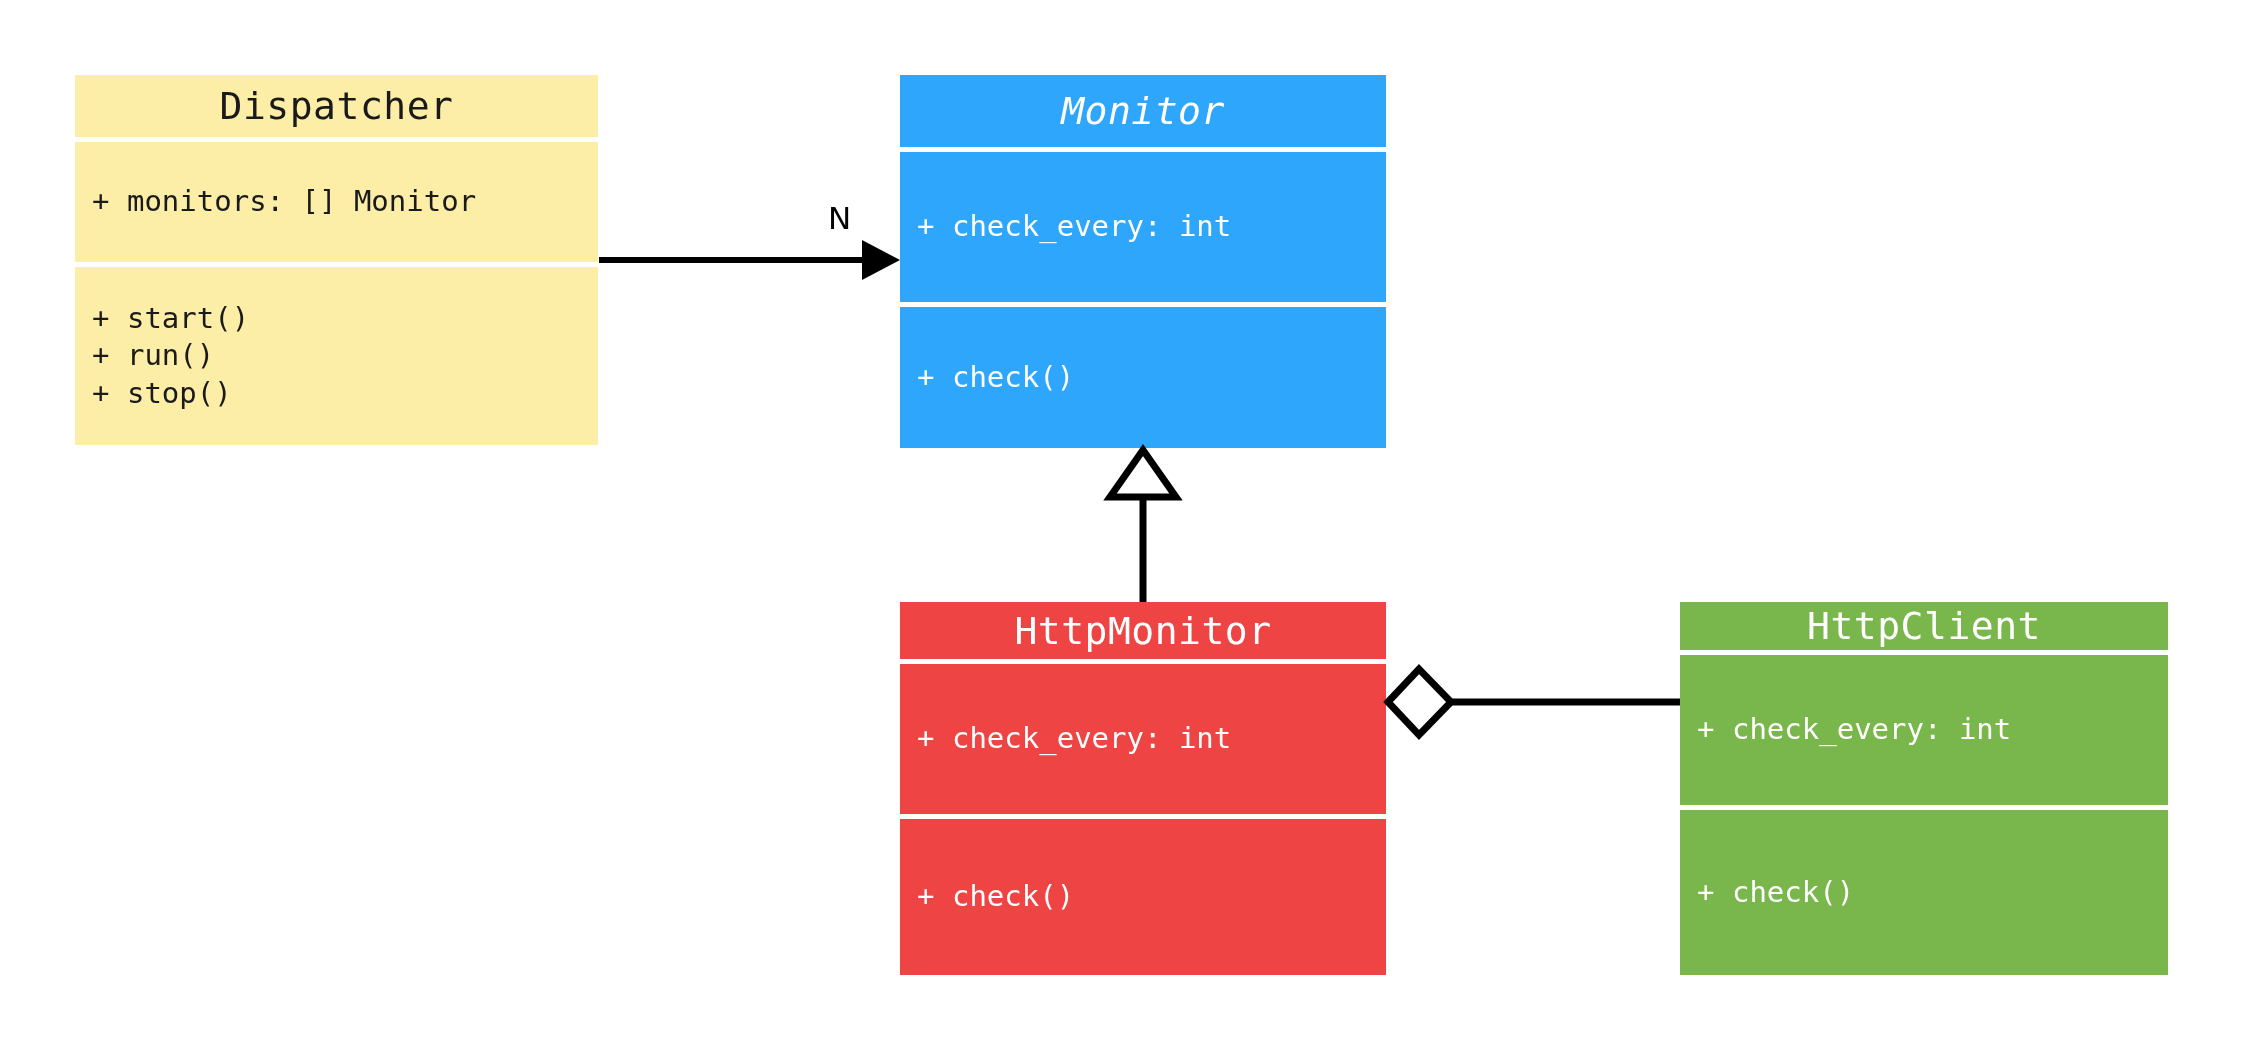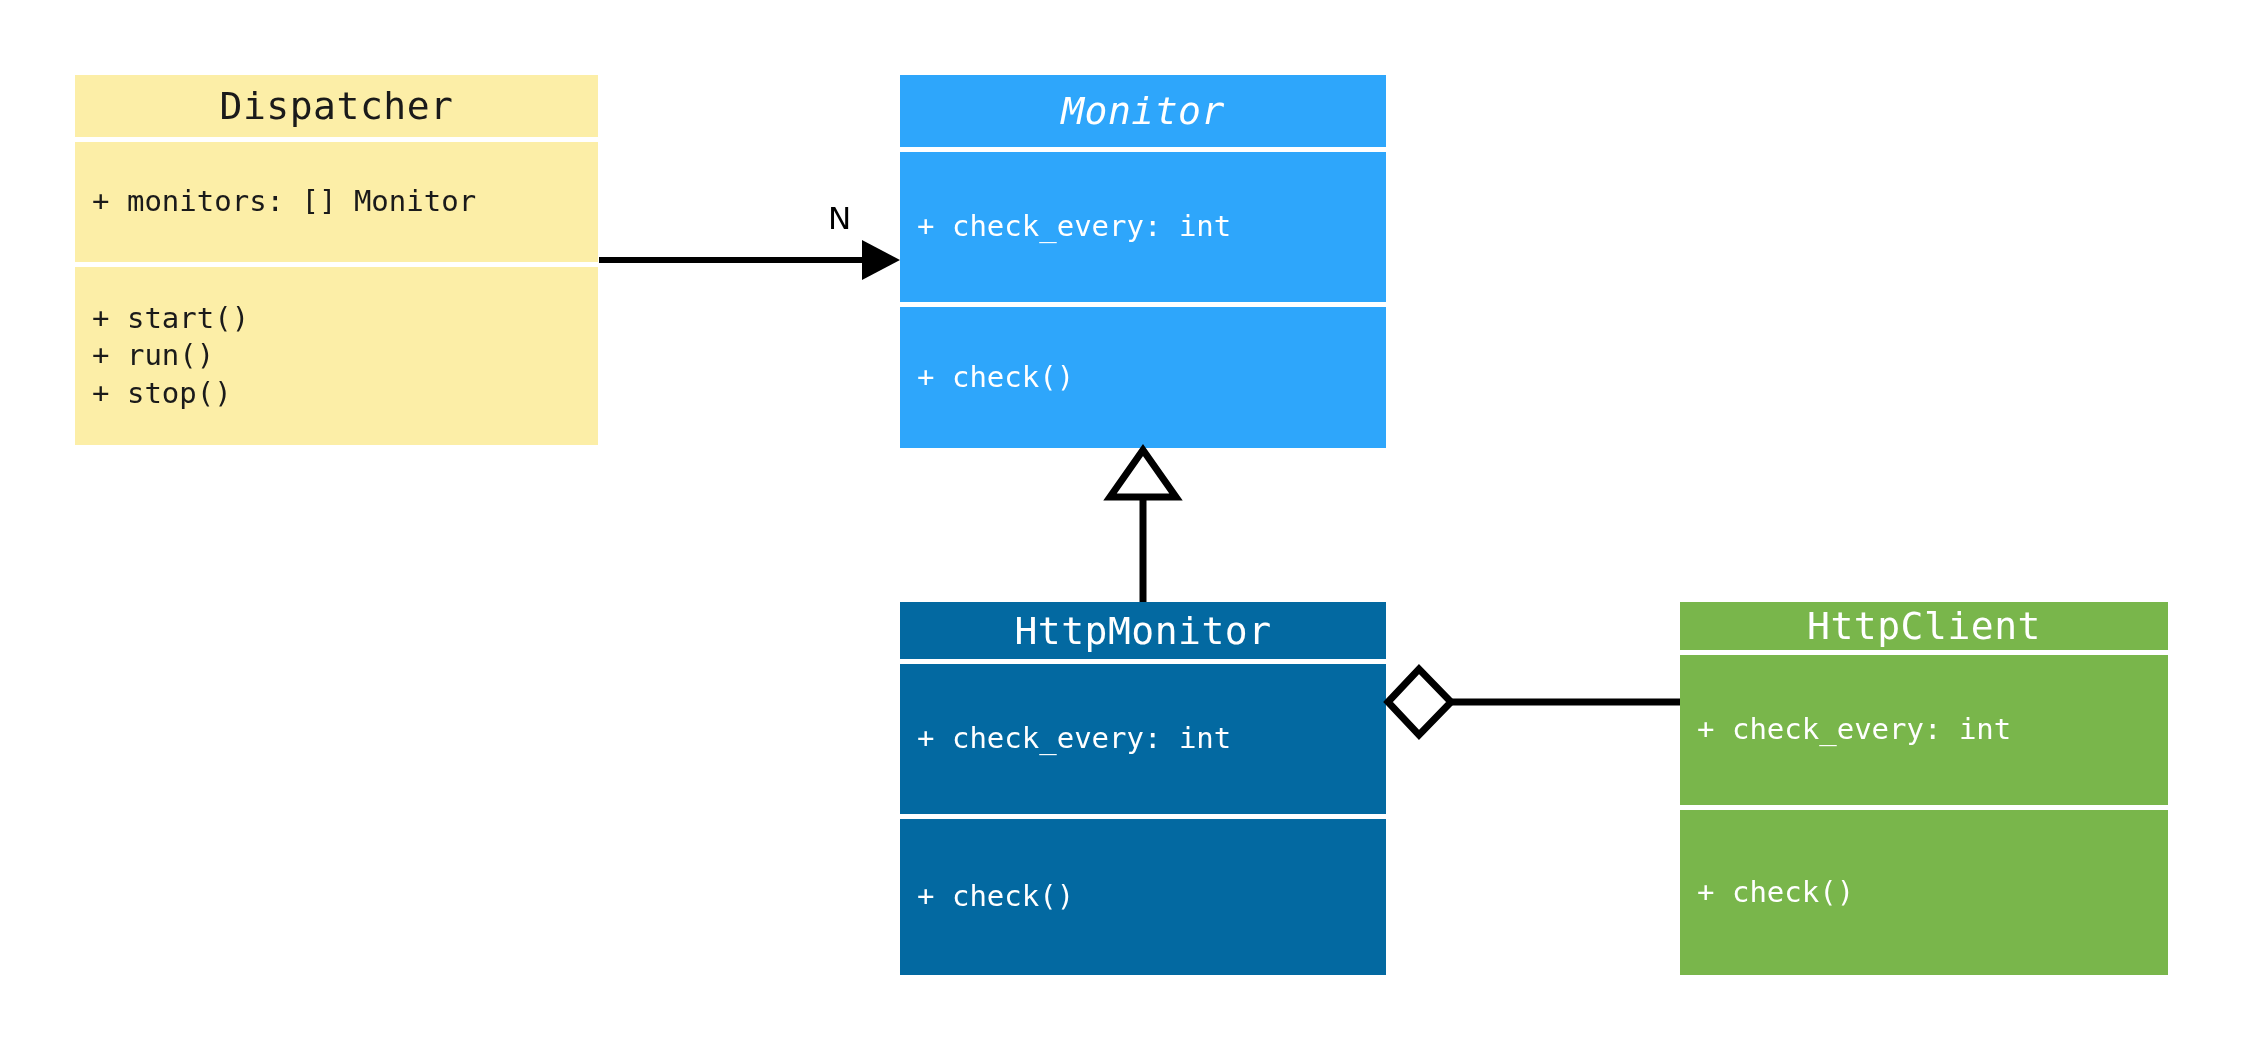--- a/index.html
+++ b/index.html
@@ -82,21 +82,21 @@
   #cls-monitor .uml-compartment { color: #ffffff; }
   #mon-attrs { height: 150px; }
   #mon-methods { flex: 1 1 auto; }
 
   
   #cls-httpmonitor {
     left: 900px;
     top: 602px;
     width: 486px;
     height: 373px;
-    background: #0369a1;
+    background: #ef4444;
   }
   #cls-httpmonitor .uml-header {
     height: 57px;
     color: #ffffff;
   }
   #cls-httpmonitor .uml-compartment { color: #ffffff; }
   #hm-attrs { height: 150px; }
   #hm-methods { flex: 1 1 auto; }
 
   

